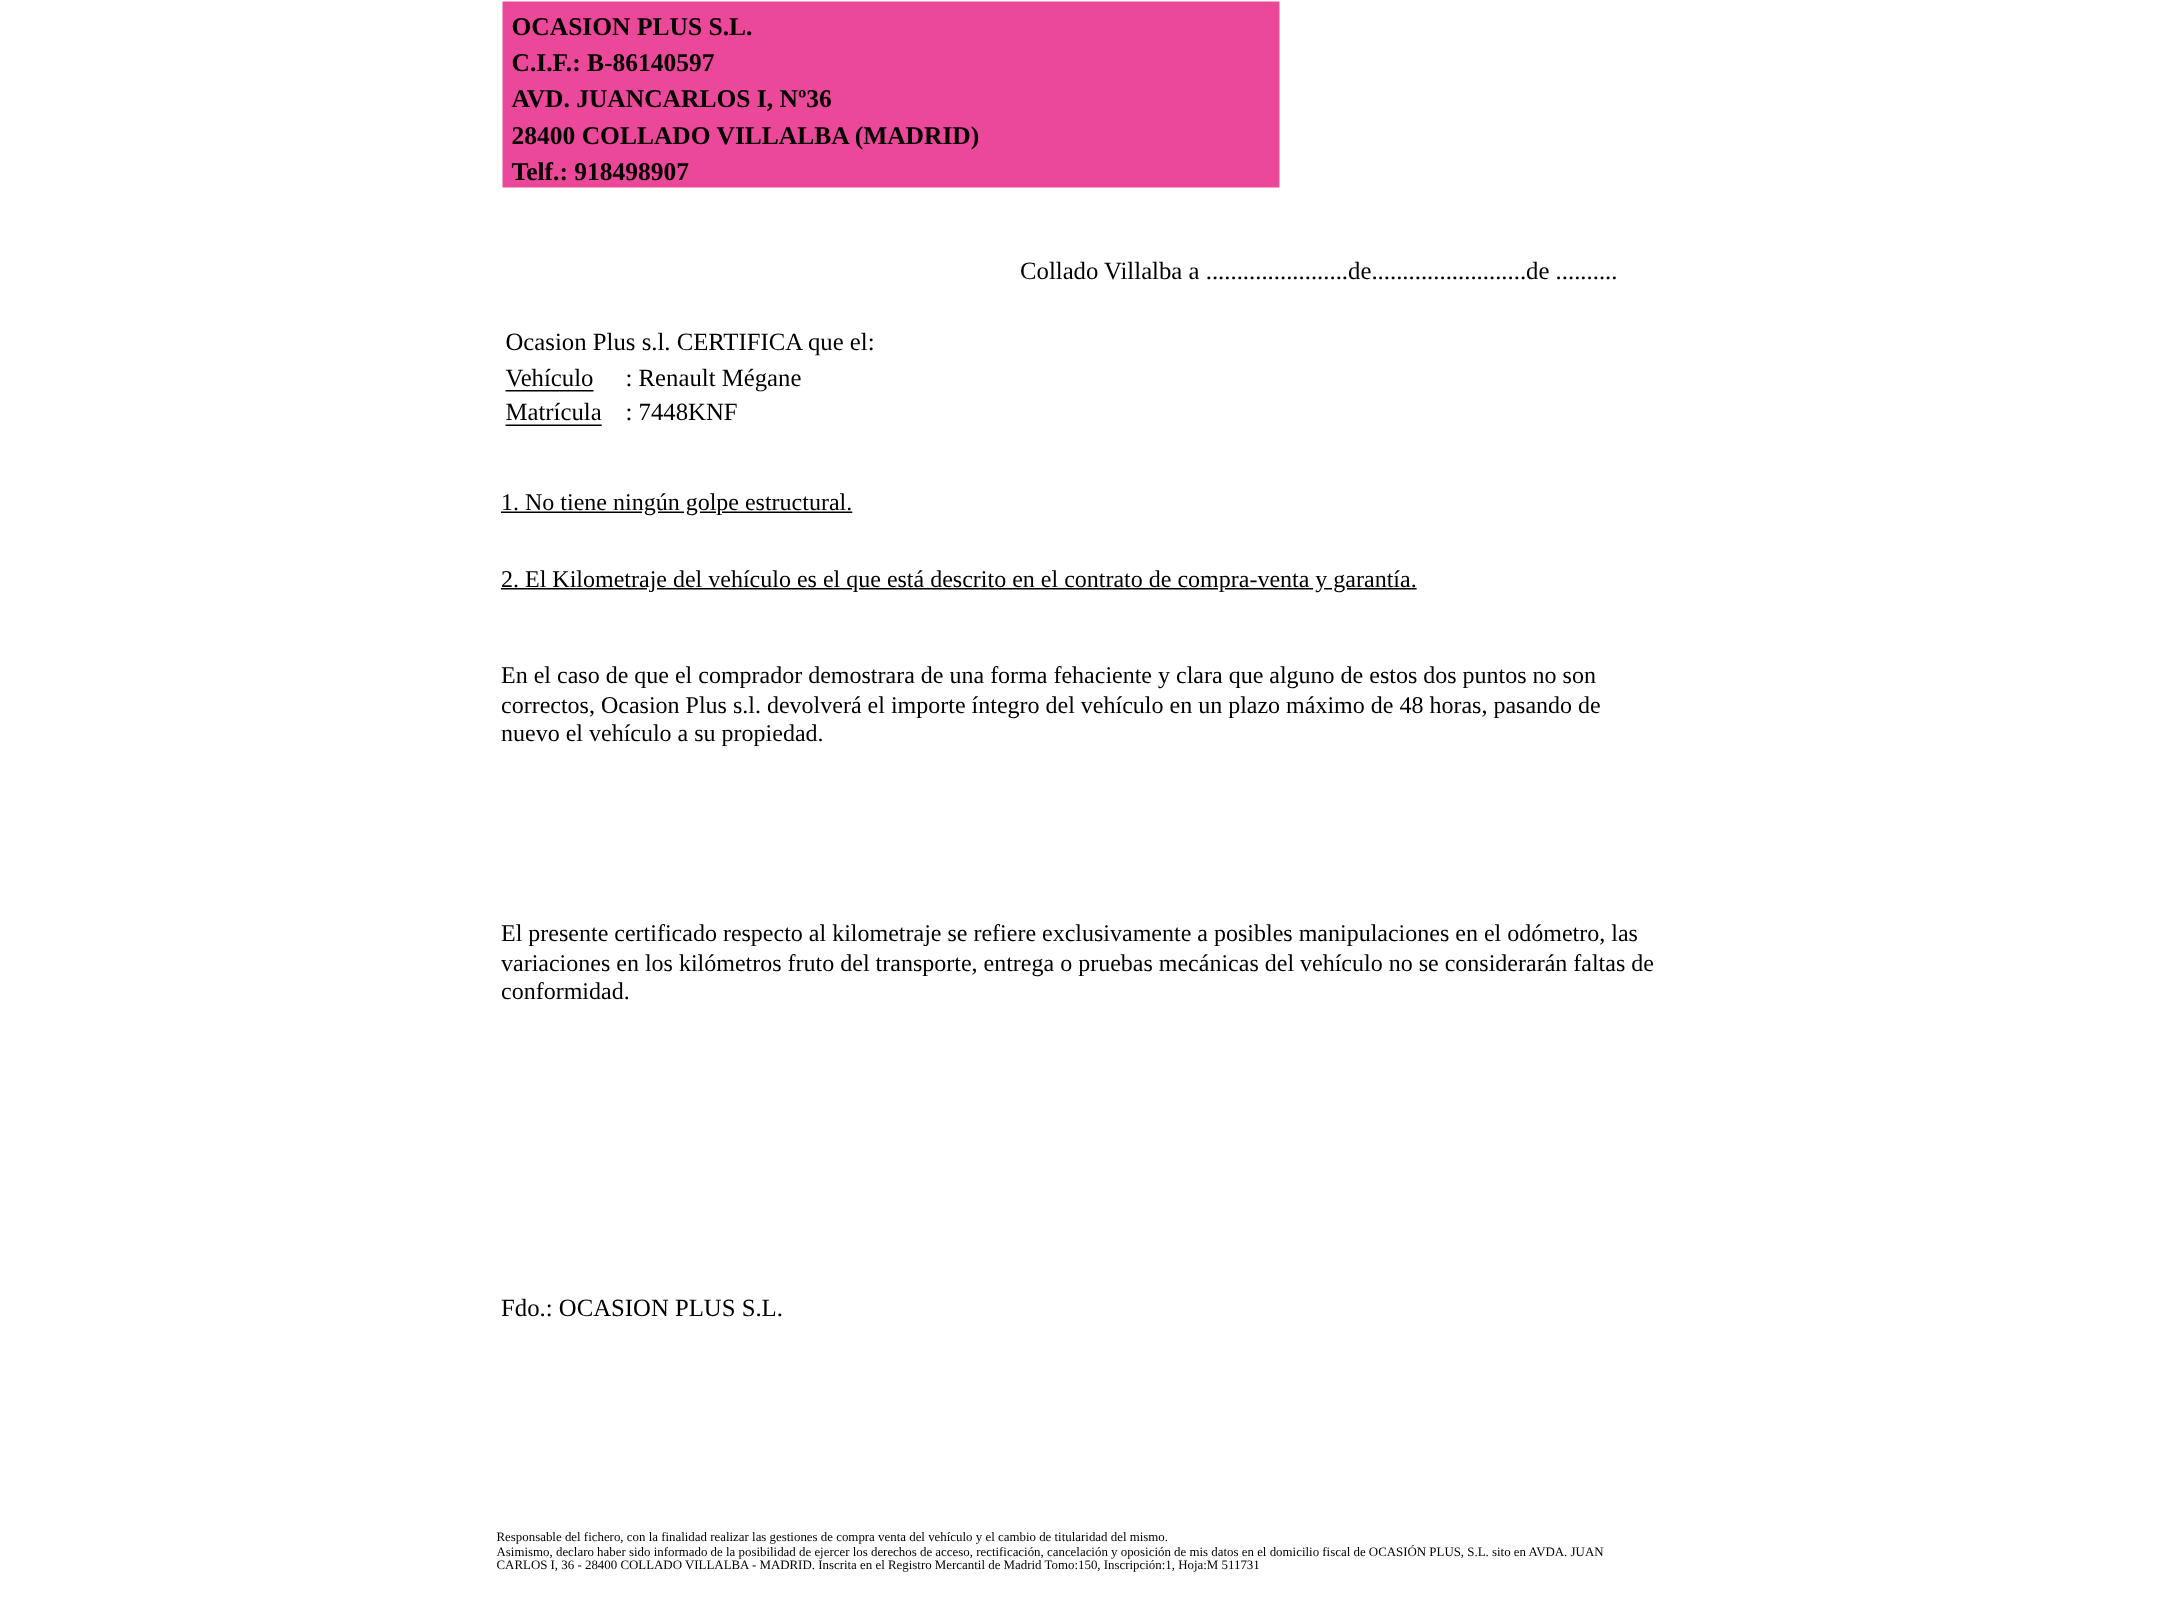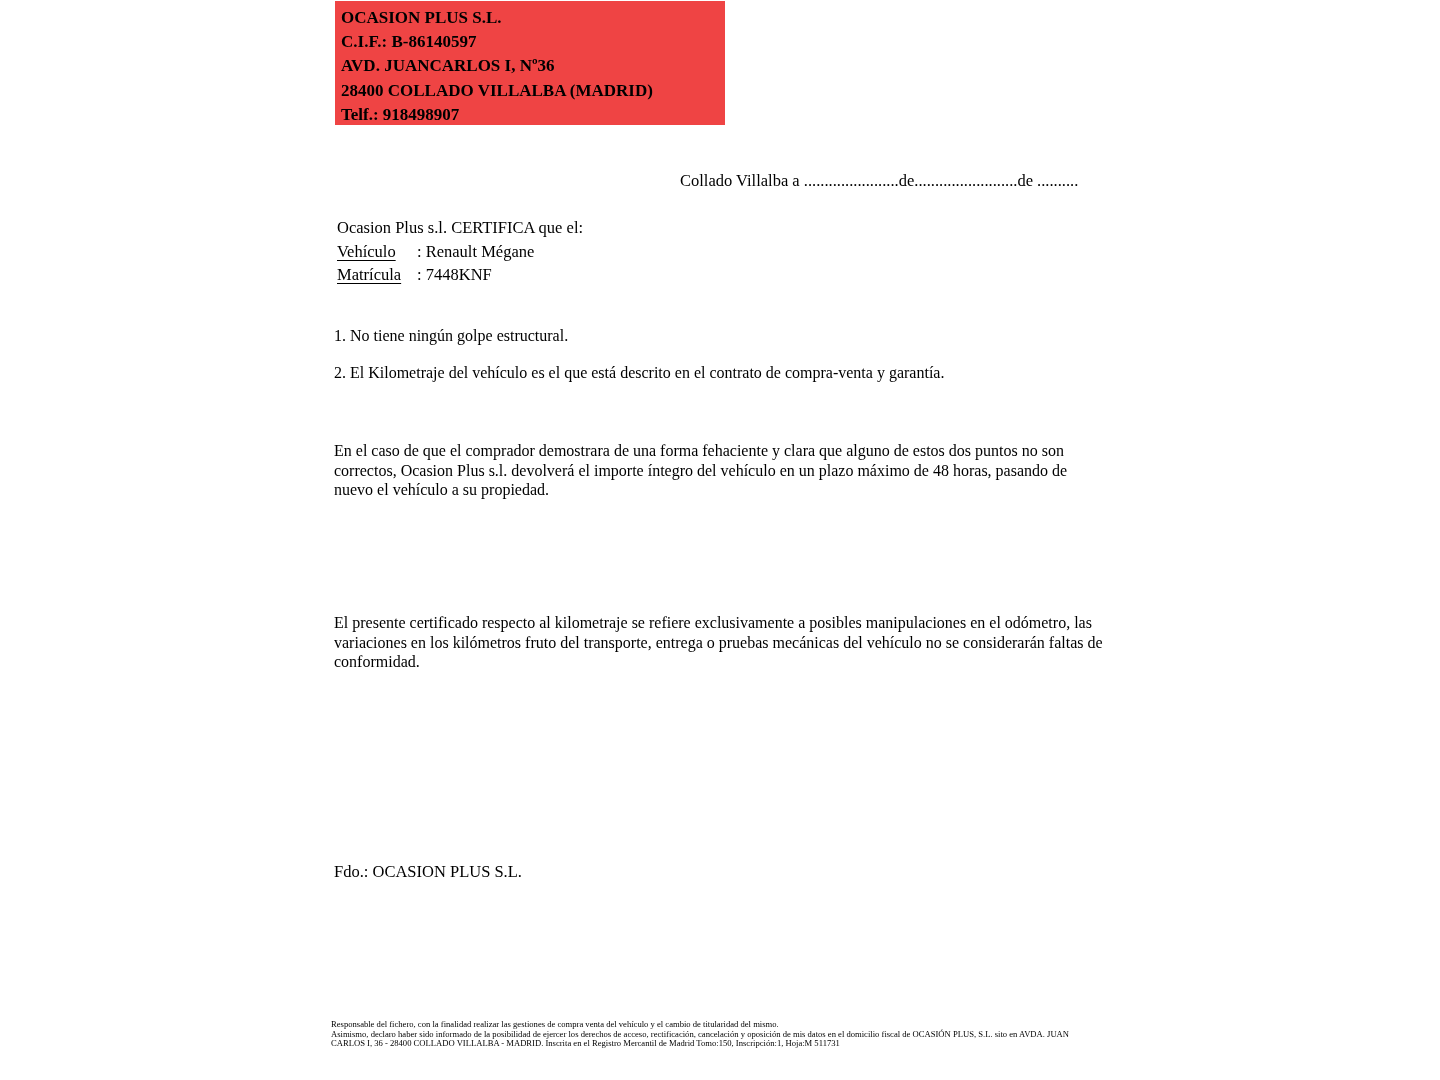--- a/index.html
+++ b/index.html
@@ -17,23 +17,23 @@
   }
   .page {
     position: absolute;
     inset: 0;
     background: #ffffff;
   }
   .header-box {
     position: absolute;
     left: 335px;
     top: 1px;
-    width: 390px;
+    width: 518px;
     height: 124px;
-    background: #ef4444;
+    background: #ec4899;
     box-sizing: border-box;
     padding: 5px 0 0 6px;
   }
   .header-box .hline {
     font-weight: bold;
     font-size: 17px;
     line-height: 24.2px;
     white-space: nowrap;
   }
   .date-line {
@@ -58,23 +58,24 @@
   }
   .cert-field .field-sep {
     display: inline;
   }
   .point {
     position: absolute;
     left: 334px;
     font-size: 16px;
     line-height: 19.5px;
     width: 775px;
+    text-decoration: underline;
   }
   .point-1 { top: 326px; }
-  .point-2 { top: 363px; }
+  .point-2 { top: 377px; }
   .para {
     position: absolute;
     left: 334px;
     width: 772px;
     font-size: 16px;
     line-height: 19.5px;
   }
   .para-1 { top: 441px; }
   .para-2 { top: 515px; }
   .para-3 { top: 556px; }

